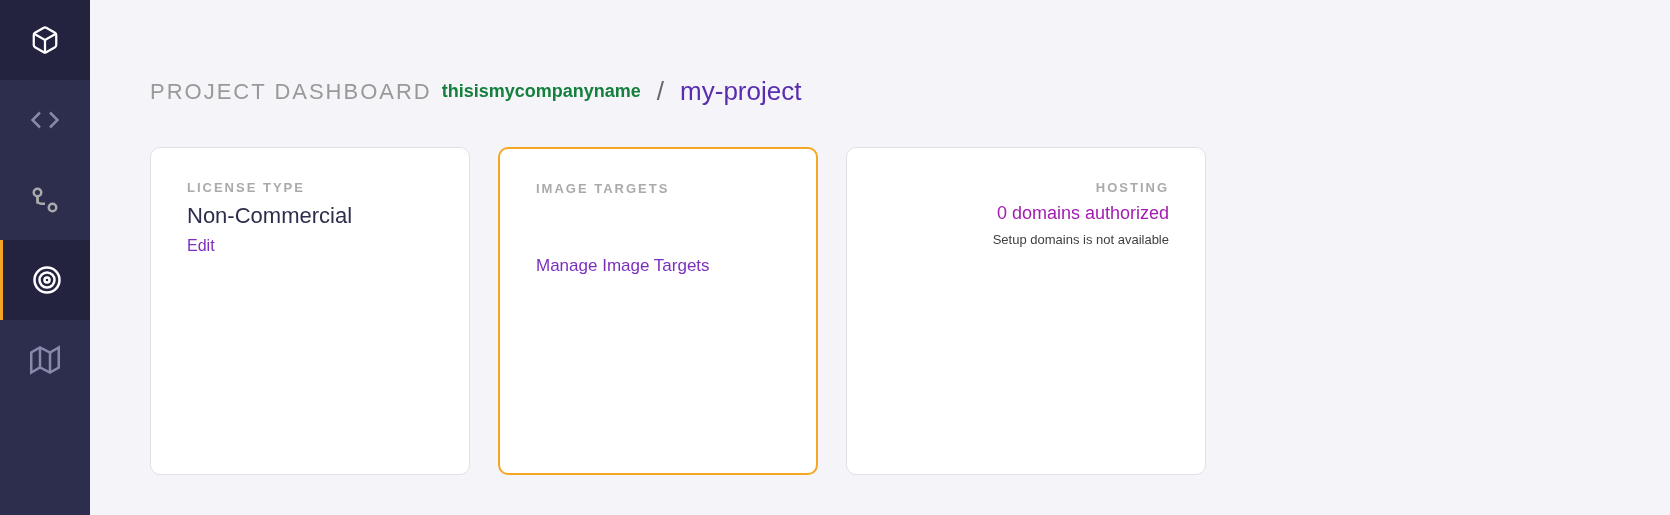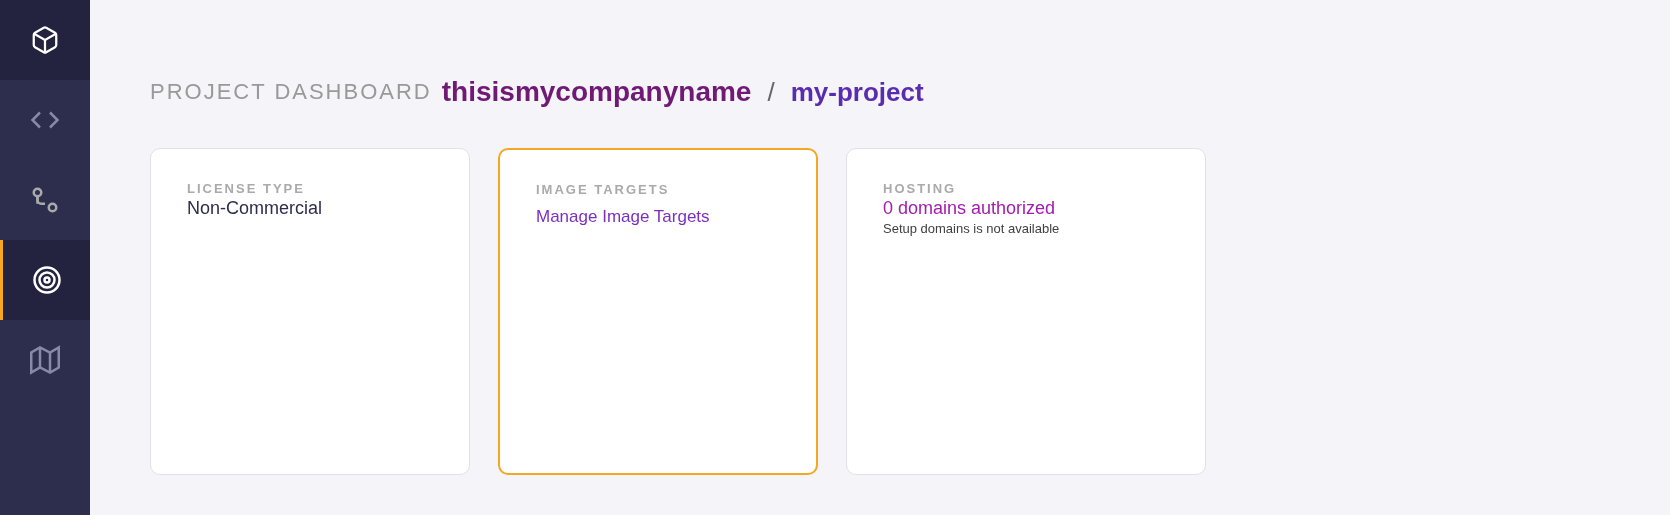--- a/index.html
+++ b/index.html
@@ -70,94 +70,96 @@
 
     .header-label {
       font-size: 22px;
       font-weight: 400;
       color: #999;
       letter-spacing: 2px;
       text-transform: uppercase;
     }
 
     .header-company {
-      font-size: 28px;
+      font-size: 18px;
       font-weight: 700;
-      color: #701a75;
+      color: #15803d;
       letter-spacing: 0;
     }
 
     .header-separator {
       font-size: 26px;
       color: #666;
       font-weight: 300;
       margin: 0 6px;
     }
 
     .header-project {
       font-size: 26px;
-      font-weight: 700;
+      font-weight: 400;
       color: #5a2db0;
       letter-spacing: 0;
     }
 
     
     .cards-area {
       padding: 20px 60px 40px 60px;
       display: flex;
       gap: 28px;
       flex: 1;
     }
 
     .card {
       background: #ffffff;
       border-radius: 10px;
       border: 1px solid #e0e0e8;
       padding: 32px 36px;
       min-width: 320px;
       display: flex;
       flex-direction: column;
-      gap: 2px;
+      gap: 8px;
     }
 
     .card-highlighted {
       border: 2px solid #f5a623;
     }
 
     .card-title {
       font-size: 13px;
       font-weight: 600;
       color: #aaa;
       letter-spacing: 2px;
       text-transform: uppercase;
     }
 
     .card-value {
-      font-size: 18px;
+      font-size: 22px;
       color: #2d2d4e;
       font-weight: 400;
     }
 
     .card-link {
       font-size: 16px;
       color: #7b2fbe;
       cursor: pointer;
       text-decoration: none;
     }
 
     .card-manage-link {
       font-size: 17px;
       color: #7b2fbe;
       cursor: pointer;
       font-weight: 500;
       padding: 8px 0;
+      margin-top: 44px;
     }
 
     .hosting-card {
       min-width: 360px;
+      align-items: flex-end;
     }
 
     .domains-count {
       font-size: 18px;
       color: #a21caf;
       font-weight: 500;
     }
 
     .domains-unavailable {
       font-size: 13px;
@@ -217,20 +219,21 @@
     <span class="header-company">thisismycompanyname</span>
     <span class="header-separator">/</span>
     <span class="header-project">my-project</span>
   </header>
 
   <div class="cards-area">
 
     <div class="card">
       <div class="card-title">LICENSE TYPE</div>
       <div class="card-value">Non-Commercial</div>
+      <a class="card-link">Edit</a>
     </div>
 
     <div class="card card-highlighted">
       <div class="card-title">IMAGE TARGETS</div>
       <a class="card-manage-link">Manage Image Targets</a>
     </div>
 
     <div class="card hosting-card">
       <div class="card-title">HOSTING</div>
       <div class="domains-count">0 domains authorized</div>

